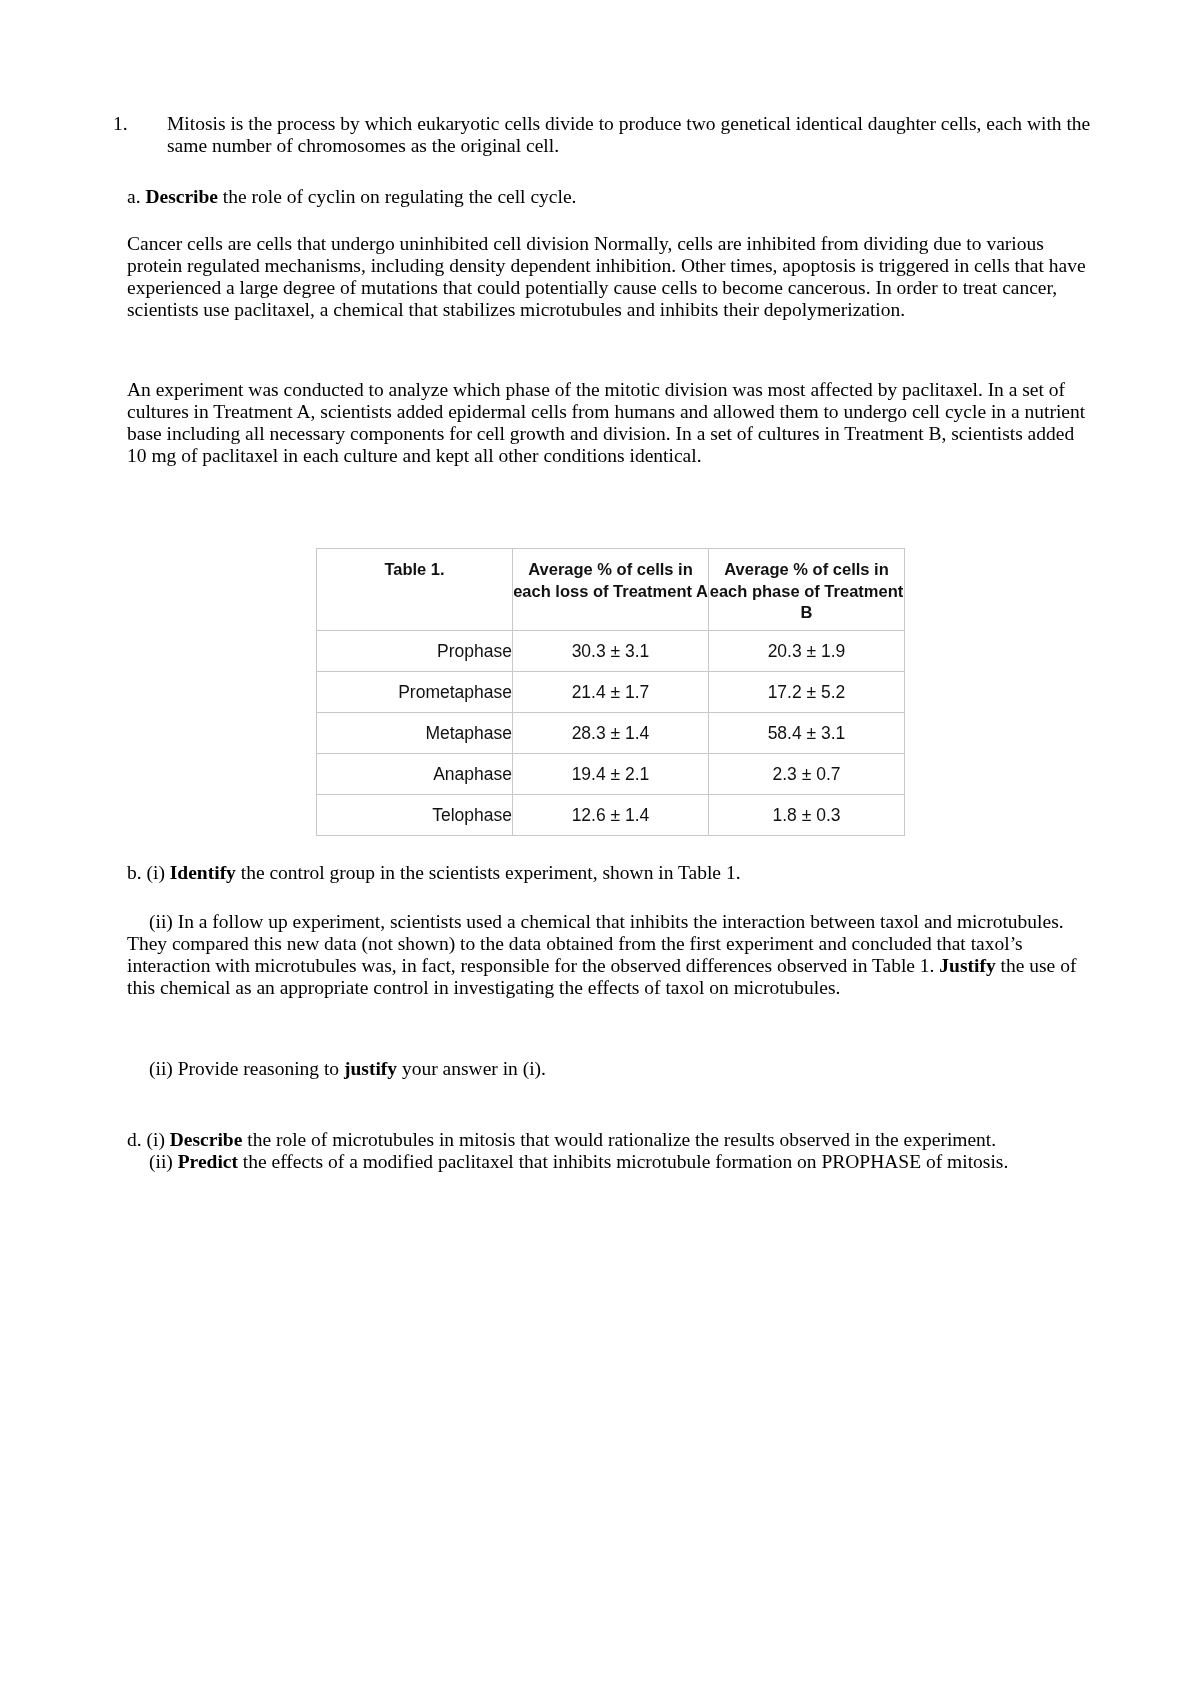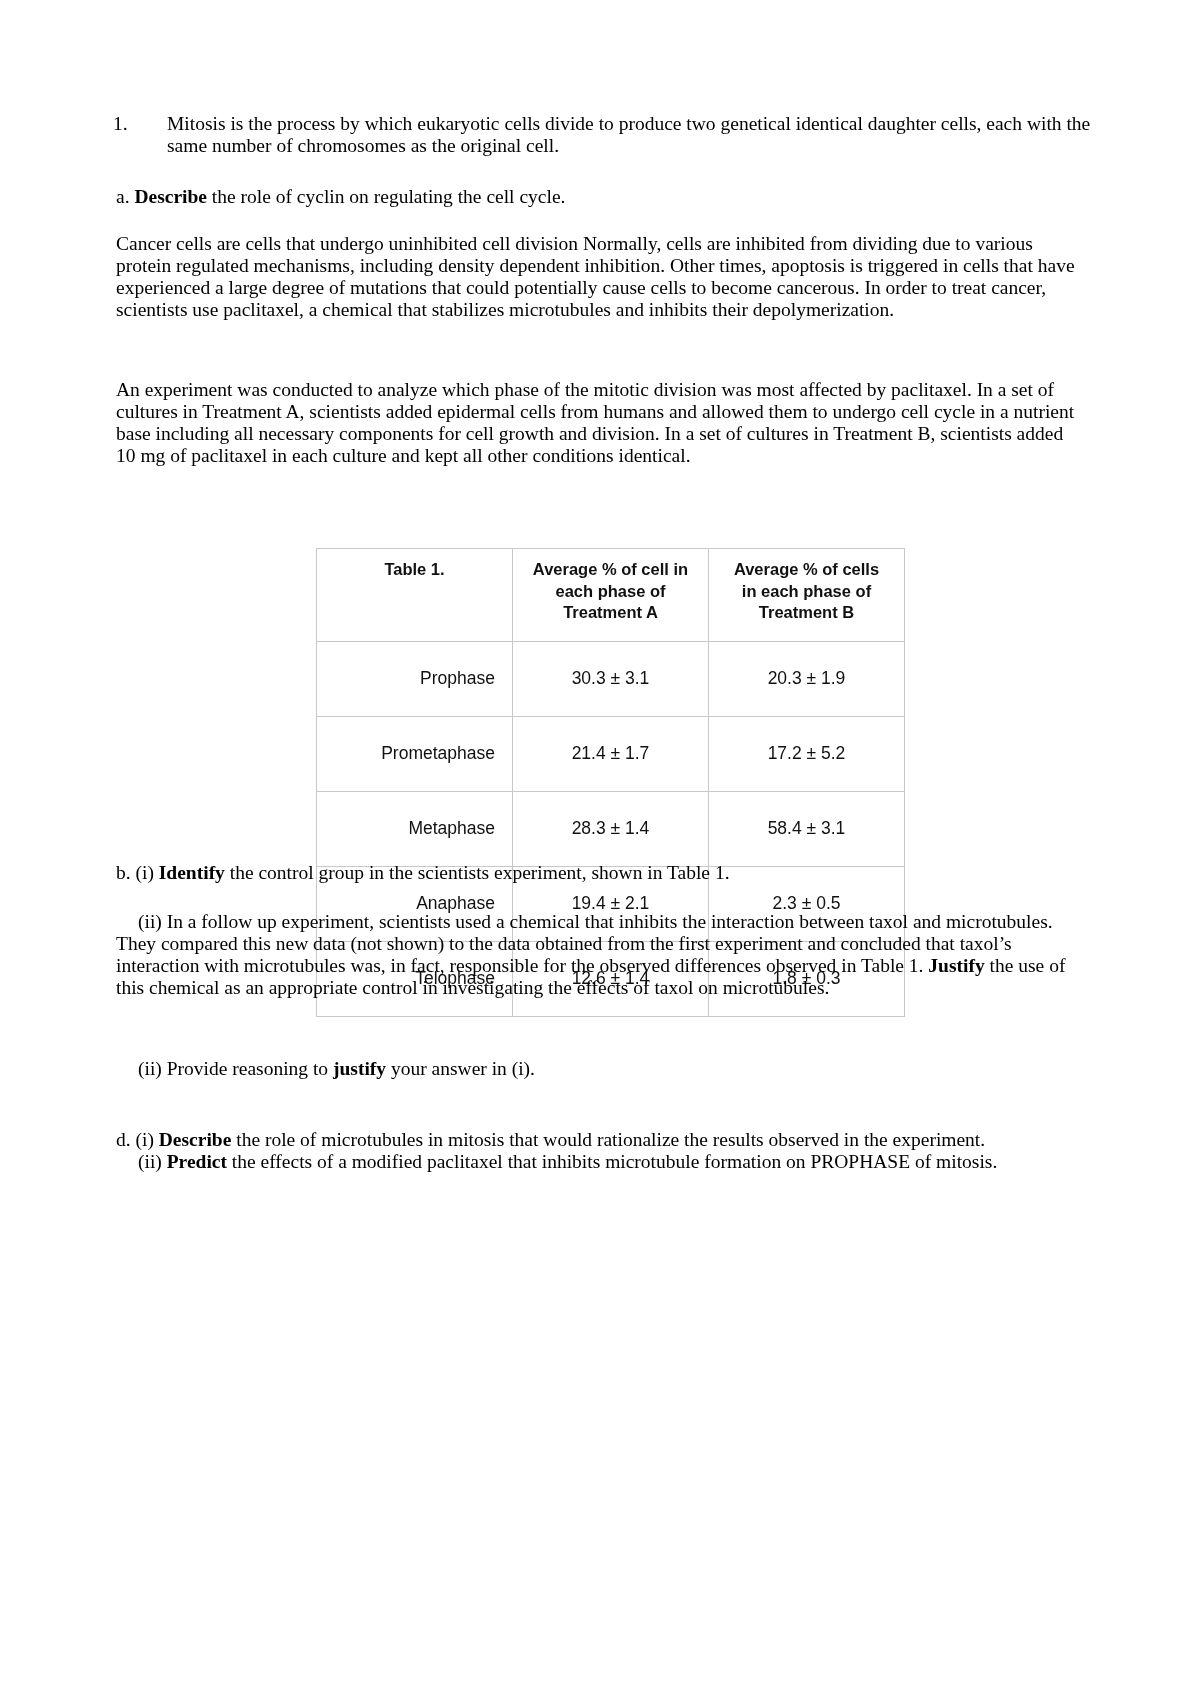--- a/index.html
+++ b/index.html
@@ -19,21 +19,21 @@
     }
     .page {
       position: absolute;
       left: 0;
       top: 0;
       width: 1190px;
       height: 1683px;
     }
     .block {
       position: absolute;
-      left: 116px;
+      left: 127px;
       width: 970px;
       margin: 0;
     }
     .q1 {
       top: 113px;
       left: 113px;
       width: 980px;
     }
     .q1 .num {
       position: absolute;
@@ -62,21 +62,21 @@
     }
     table.data-table {
       border-collapse: collapse;
       font-family: "Liberation Sans", "DejaVu Sans", sans-serif;
       font-size: 17.5px;
       line-height: 21px;
       color: #111;
     }
     table.data-table td, table.data-table th {
       border: 1.5px solid #c8c8c8;
-      padding: 17px;
+      padding: 0;
     }
     table.data-table th {
       font-weight: bold;
       font-size: 16.5px;
       line-height: 21.5px;
       text-align: center;
       vertical-align: top;
       height: 82px;
       padding-top: 10px;
       box-sizing: border-box;
@@ -119,21 +119,21 @@
 
   <p class="block p1">Cancer cells are cells that undergo uninhibited cell division Normally, cells are inhibited from dividing due to various protein regulated mechanisms, including density dependent inhibition. Other times, apoptosis is triggered in cells that have experienced a large degree of mutations that could potentially cause cells to become cancerous. In order to treat cancer, scientists use paclitaxel, a chemical that stabilizes microtubules and inhibits their depolymerization.</p>
 
   <p class="block p2">An experiment was conducted to analyze which phase of the mitotic division was most affected by paclitaxel. In a set of cultures in Treatment A, scientists added epidermal cells from humans and allowed them to undergo cell cycle in a nutrient base including all necessary components for cell growth and division. In a set of cultures in Treatment B, scientists added 10 mg of paclitaxel in each culture and kept all other conditions identical.</p>
 
   <div class="table-wrap">
     <table class="data-table">
       <thead>
         <tr>
           <th class="col0 corner">Table 1.</th>
-          <th class="col1">Average % of cell in each phase of Treatment A</th>
+          <th class="col1">Average % of cells in each loss of Treatment A</th>
           <th class="col2">Average % of cells in each phase of Treatment B</th>
         </tr>
       </thead>
       <tbody>
         <tr>
           <td class="phase">Prophase</td>
           <td class="val">30.3 ± 3.1</td>
           <td class="val">20.3 ± 1.9</td>
         </tr>
         <tr>
@@ -142,21 +142,21 @@
           <td class="val">17.2 ± 5.2</td>
         </tr>
         <tr>
           <td class="phase">Metaphase</td>
           <td class="val">28.3 ± 1.4</td>
           <td class="val">58.4 ± 3.1</td>
         </tr>
         <tr>
           <td class="phase">Anaphase</td>
           <td class="val">19.4 ± 2.1</td>
-          <td class="val">2.3 ± 0.5</td>
+          <td class="val">2.3 ± 0.7</td>
         </tr>
         <tr>
           <td class="phase">Telophase</td>
           <td class="val">12.6 ± 1.4</td>
           <td class="val">1.8 ± 0.3</td>
         </tr>
       </tbody>
     </table>
   </div>
 

